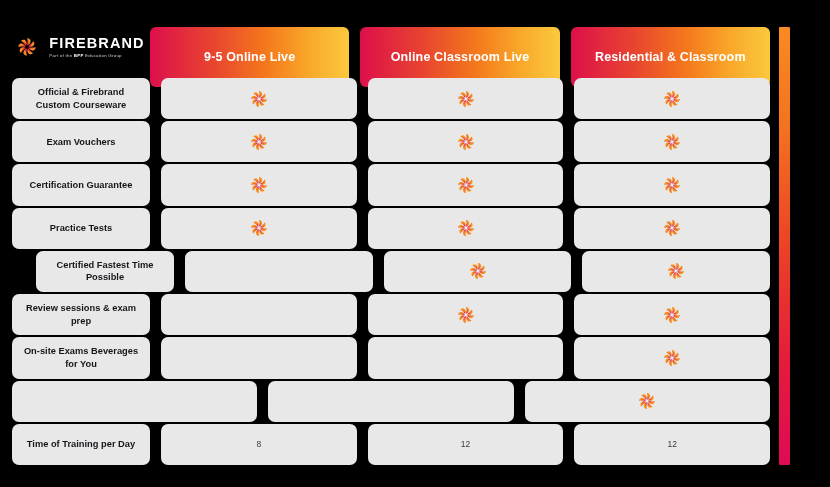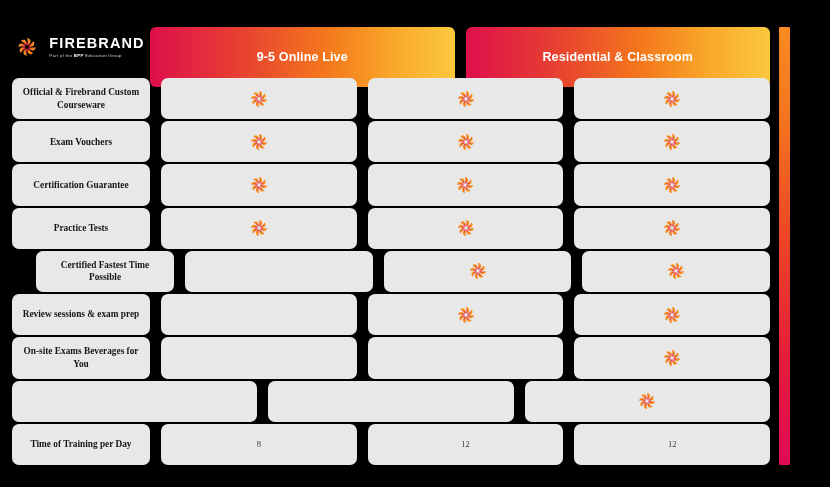--- a/index.html
+++ b/index.html
@@ -81,21 +81,20 @@
     width: 758px;
     height: 387px;
     display: flex;
     flex-direction: column;
   }
   .grid-row {
     display: flex;
     gap: 11px;
     width: 100%;
     position: relative;
-    font-family: Liberation Serif, serif;
   }
   .grid-row + .grid-row { margin-top: 2px; }
 
   .cell {
     background: #e8e8e8;
     border-radius: 7px;
     display: flex;
     align-items: center;
     justify-content: center;
     text-align: center;
@@ -178,20 +177,21 @@
       </svg>
     </span>
     <span class="brand-text">
       <span class="brand-name">FIREBRAND</span>
       <span class="brand-sub"><span>Part of the </span><b>BPP</b><span> Education Group</span></span>
     </span>
   </div>
 
   <div class="head-row">
     <div class="head-pill">9-5 Online Live</div>
+    <div class="head-pill">Online Classroom Live</div>
     <div class="head-pill">Residential &amp; Classroom</div>
   </div>
 
   <div class="grid" id="grid">
       <div class="grid-row" style="height: 42px;">
         <div class="cell cell-label">Official &amp; Firebrand Custom Courseware</div>
         <div class="cell cell-data">
           <span class="mark"><svg viewBox="0 0 100 100" width="22" height="22" aria-hidden="true">
               <defs>
                 <linearGradient id="pw0-0" x1="0" y1="1" x2="1" y2="0">
@@ -410,21 +410,21 @@
                 <g transform="rotate(270 50 50)">
                   <path d="M50 14 C61 14 67 22 64 31 C61 40 54 43 50 44 C52 36 54 24 50 14 Z"></path>
                 </g>
                 <g transform="rotate(315 50 50)">
                   <path d="M50 14 C61 14 67 22 64 31 C61 40 54 43 50 44 C52 36 54 24 50 14 Z"></path>
                 </g>
               </g>
             </svg></span>
         </div>
       </div>
-      <div class="grid-row" style="height: 42px; justify-content: flex-end;">
+      <div class="grid-row" style="height: 42px;">
         <div class="cell cell-label">Certification Guarantee</div>
         <div class="cell cell-data">
           <span class="mark"><svg viewBox="0 0 100 100" width="22" height="22" aria-hidden="true">
               <defs>
                 <linearGradient id="pw2-0" x1="0" y1="1" x2="1" y2="0">
                   <stop offset="0" stop-color="#dd0f4b"></stop>
                   <stop offset="0.5" stop-color="#f4781c"></stop>
                   <stop offset="1" stop-color="#fbc93d"></stop>
                 </linearGradient>
               </defs>

